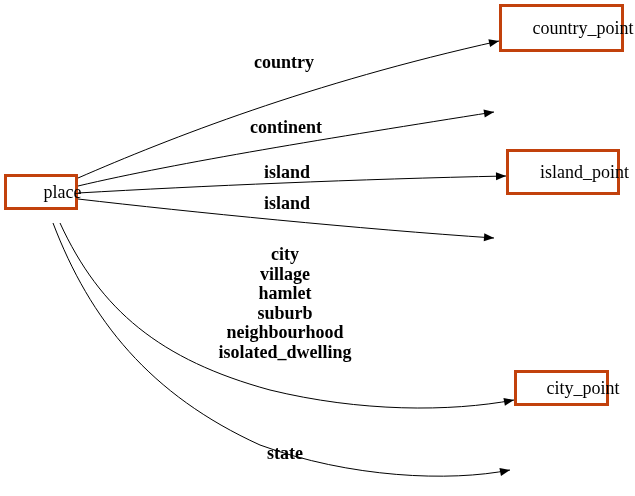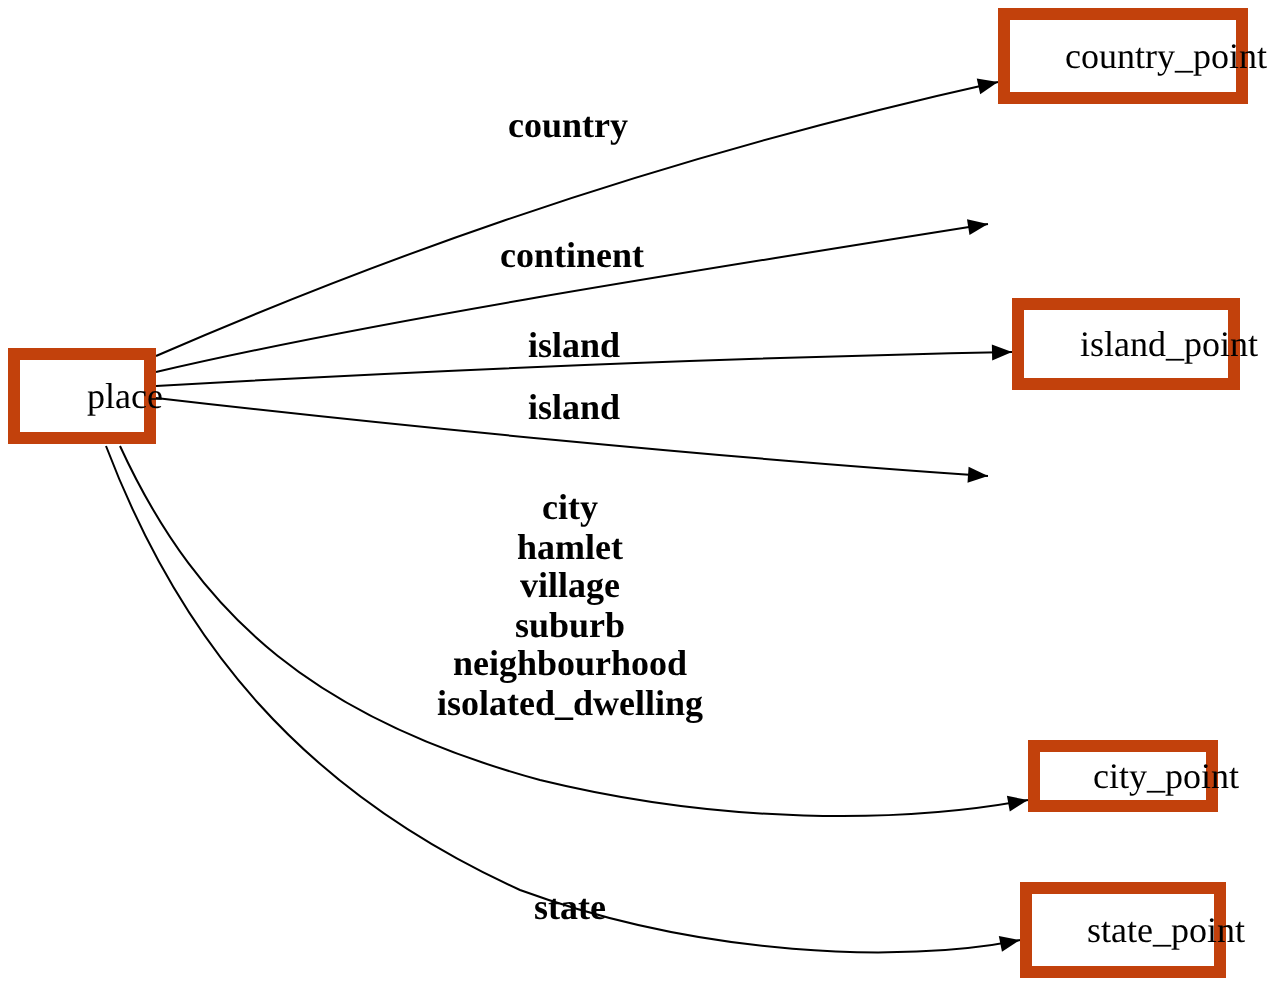--- a/index.html
+++ b/index.html
@@ -19,21 +19,21 @@
   .edges-svg {
     position: absolute;
     left: 0;
     top: 0;
     width: 635px;
     height: 496px;
   }
   .node {
     position: absolute;
     box-sizing: border-box;
-    border: 6px solid #c2410c;
+    border: 3px solid #c2410c;
     background: #ffffff;
     display: flex;
     align-items: center;
     justify-content: center;
     font-size: 18px;
     line-height: 1;
     white-space: nowrap;
     padding-left: 43px;
   }
   .edge-label {
@@ -61,44 +61,43 @@
     <g fill="none" stroke="#000000" stroke-width="1">
       <path d="M 78 178 C 170 138 310 83 499 41" marker-end="url(#arrow)"></path>
       <path d="M 78 186 C 180 162 330 138 494 112" marker-end="url(#arrow)"></path>
       <path d="M 78 193 C 200 186 360 179 506 176" marker-end="url(#arrow)"></path>
       <path d="M 78 199 C 190 212 360 229 494 238" marker-end="url(#arrow)"></path>
       <path d="M 60 223 C 100 310 160 360 270 390 C 360 412 450 412 514 400" marker-end="url(#arrow)"></path>
       <path d="M 53 223 C 90 320 150 395 260 445 C 350 478 450 482 510 470" marker-end="url(#arrow)"></path>
     </g>
   </svg>
 
-  <div class="node" style="left:4px; top:174px; width:74px; height:48px;">place</div>
+  <div class="node" style="left:4px; top:174px; width:74px; height:36px;">place</div>
 
   <div class="node" style="left:499px; top:4px; width:125px; height:48px;">country_point</div>
 
 
   <div class="node" style="left:506px; top:149px; width:114px; height:46px;">island_point</div>
 
 
   <div class="node" style="left:514px; top:370px; width:95px; height:36px;">city_point</div>
 
-  <div class="node" style="left:510px; top:441px; width:103px; height:48px;">state_point</div>
 
   <div class="edge-label" style="left:284px; top:63px;">country</div>
 
   <div class="edge-label" style="left:286px; top:128px;text-align:right;">continent</div>
 
   <div class="edge-label" style="left:287px; top:173px;">island</div>
 
   <div class="edge-label" style="left:287px; top:204px;">island</div>
 
   <div class="edge-label" style="left:285px; top:303px;">
     <span>city</span>
+    <span>village</span>
     <span>hamlet</span>
-    <span>village</span>
     <span>suburb</span>
     <span>neighbourhood</span>
     <span>isolated_dwelling</span>
   </div>
 
   <div class="edge-label" style="left:285px; top:422px;margin-top:32px;">state</div>
 
 </div>
 
 </body></html>

